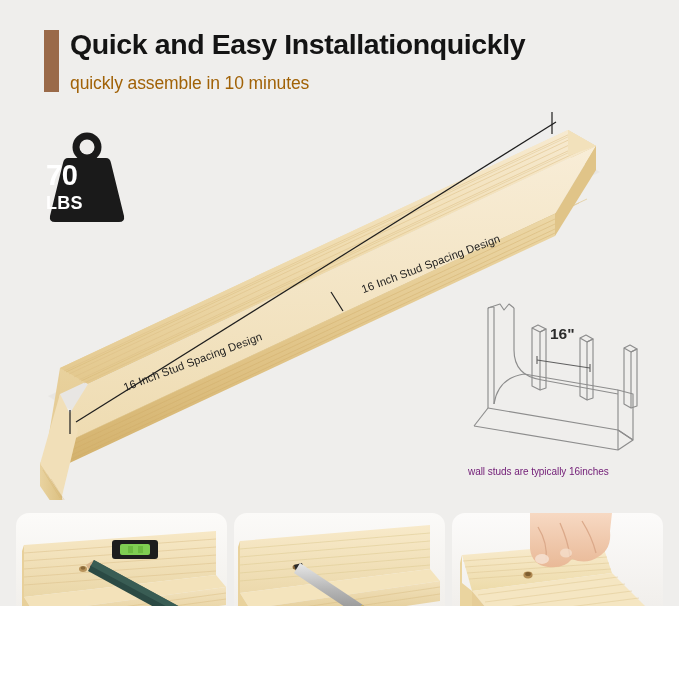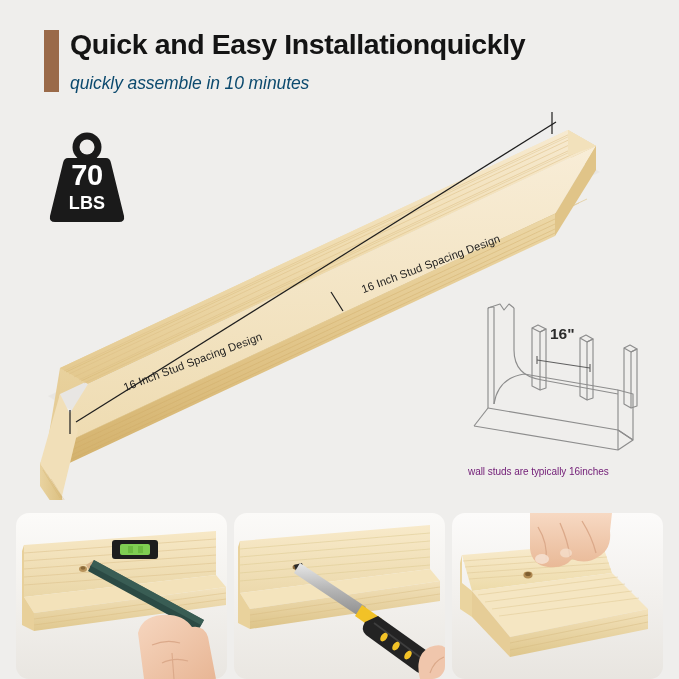--- a/index.html
+++ b/index.html
@@ -7,21 +7,21 @@
     margin: 0;
     padding: 0;
     background: #ffffff;
   }
   body {
     font-family: "Liberation Sans", sans-serif;
   }
   #page {
     position: relative;
     width: 679px;
-    height: 679px;
+    height: 606px;
     background: #efeeec;
     overflow: hidden;
   }
 
   
   .header {
     position: absolute;
     left: 0; top: 0;
     width: 679px;
     height: 110px;
@@ -44,38 +44,37 @@
     color: #141414;
     white-space: nowrap;
   }
   .subtitle {
     position: absolute;
     left: 70px;
     top: 73px;
     font-size: 17.5px;
     font-weight: normal;
     letter-spacing: -0.1px;
-    color: #0c4a6e;
+    color: #a16207;
     white-space: nowrap;
-    font-style: italic;
   }
 
   
   .weight-badge {
     position: absolute;
     left: 46px;
     top: 130px;
     width: 82px;
     height: 96px;
   }
   .weight-badge svg { display: block; }
   .weight-num, .weight-unit {
     position: absolute;
     width: 100%;
-    text-align: center;
+    text-align: left;
     color: #ffffff;
     font-weight: bold;
     line-height: 1;
     pointer-events: none;
   }
   .weight-num {
     top: 31px;
     font-size: 29px;
     letter-spacing: -0.5px;
   }

